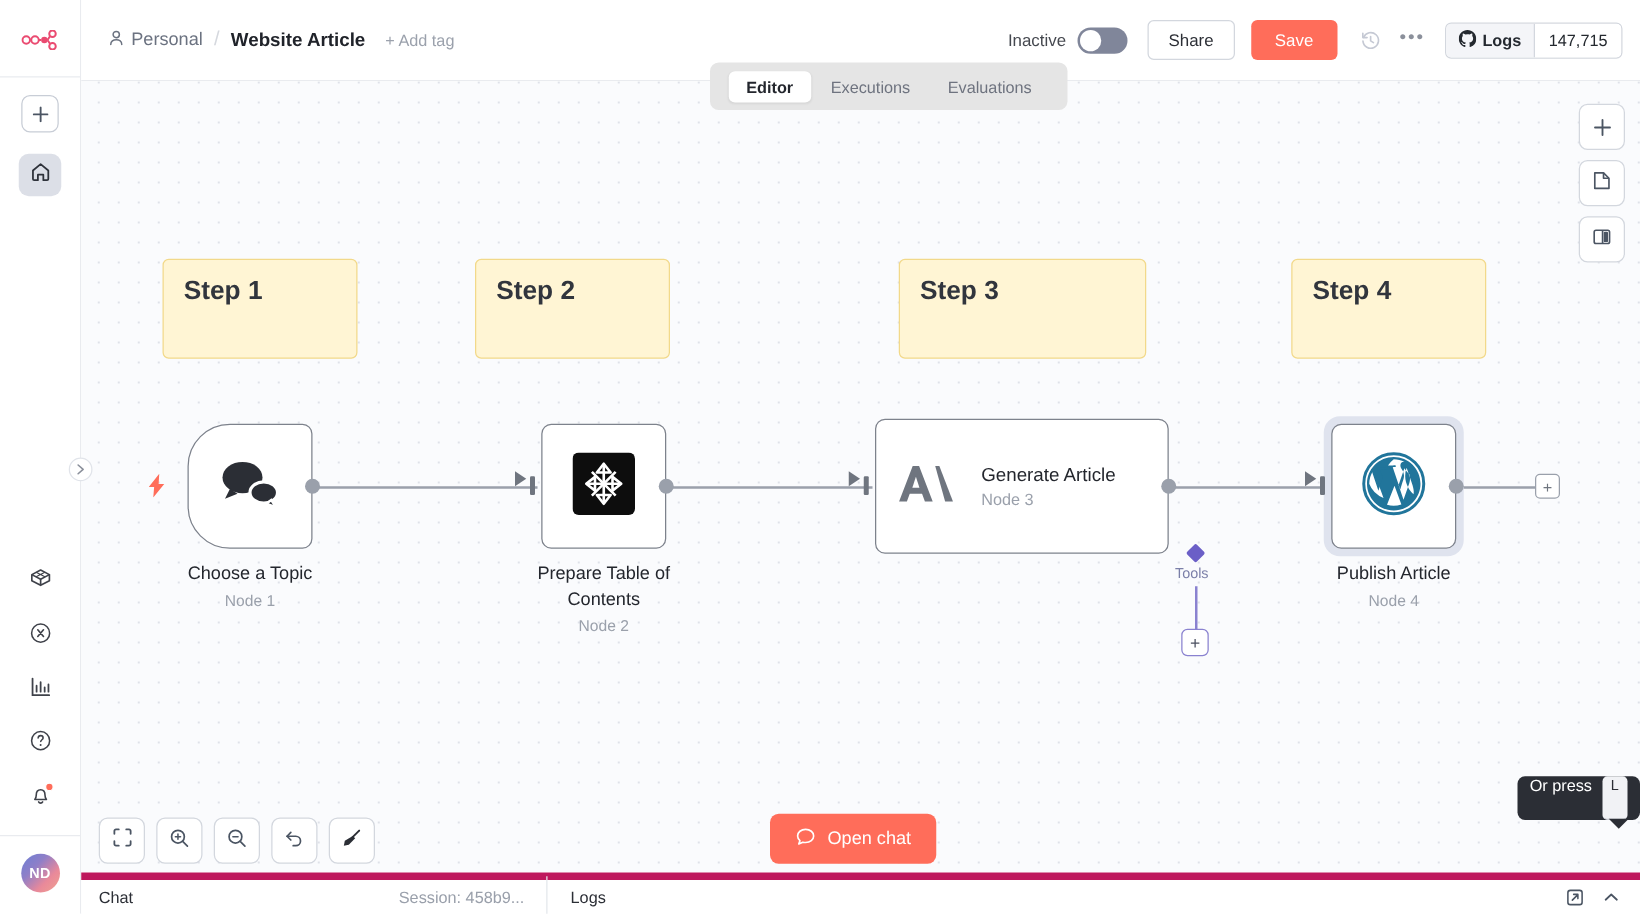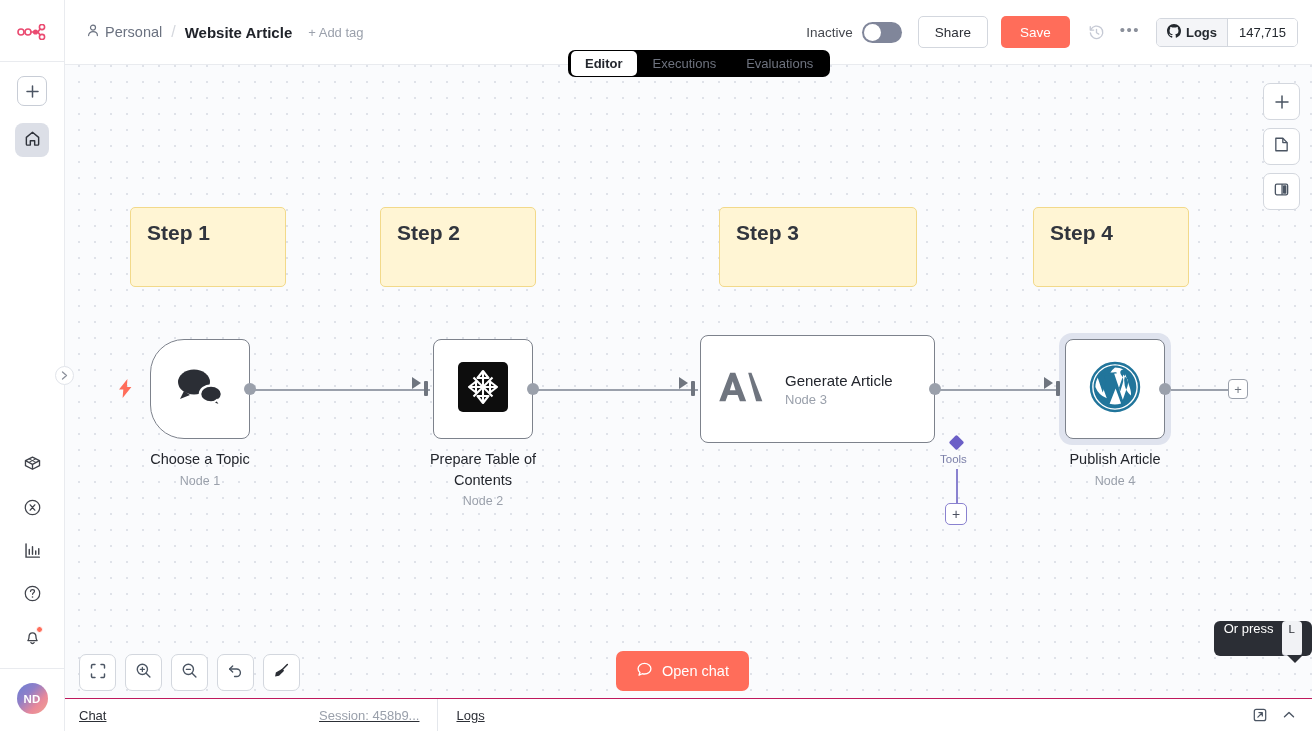--- a/index.html
+++ b/index.html
@@ -82,23 +82,23 @@
   .dots { letter-spacing: 1.5px; font-size: 15px; color: #8b909b; margin: 0 10px 6px 10px; }
   .ghbox { display: flex; height: 29px; border: 1px solid #d3d7de; border-radius: 5px; overflow: hidden; margin-left: 6px; }
   .gh-star {
     display: flex; align-items: center; gap: 5px; padding: 0 10px; background: #f4f5f8;
     font-size: 13px; font-weight: bold; color: #24292f; border-right: 1px solid #d3d7de;
   }
   .gh-count { display: flex; align-items: center; padding: 0 11px; background: #fff; font-size: 13px; color: #24292f; }
 
   
   .tabs {
-    position: absolute; left: 568px; top: 50px; height: 27px;
-    background: #000000; border-radius: 7px; display: flex; align-items: center;
-    padding: 3px; gap: 2px; z-index: 6;
+    position: absolute; left: 568px; top: 50px; height: 38px;
+    background: #e5e5e5; border-radius: 7px; display: flex; align-items: center;
+    padding: 15px; gap: 2px; z-index: 6;
   }
   .tab { height: 25px; padding: 0 14px; border-radius: 5px; display: flex; align-items: center;
          font-size: 13px; color: #6e737f; }
   .tab.active { background: #fff; color: #23262d; font-weight: bold; box-shadow: 0 1px 2px rgba(0,0,0,.07); }
 
   
   .canvas {
     position: absolute; left: 65px; top: 65px; width: 1247px; height: 633px;
     background-color: #fafbfd;
     background-image: radial-gradient(circle, #dfe2e9 1px, transparent 1.1px);
@@ -198,22 +198,22 @@
   
   .side-handle {
     position: absolute; left: 55px; top: 366px; width: 19px; height: 19px; border-radius: 50%;
     background: #fff; border: 1px solid #e1e4ea; display: flex; align-items: center;
     justify-content: center; color: #8b909b; font-size: 9px; z-index: 7;
   }
 
   
   .statusbar {
     position: absolute; left: 65px; top: 698px; width: 1247px; height: 33px;
-    background: #fff; border-top: 1px solid #be185d; display: flex; align-items: center;
-    padding: 0 12px 0 14px; font-size: 13px; color: #2c2f36; text-decoration: underline;
+    background: #fff; border-top: 6px solid #be185d; display: flex; align-items: center;
+    padding: 0 12px 0 14px; font-size: 13px; color: #2c2f36;
   }
   .sb-chat { width: 240px; }
   .sb-session { color: #9aa0ab; }
   .sb-vsep { width: 1px; height: 33px; background: #e4e7ec; margin: 0 18px; }
   .sb-logs { }
   .sb-spacer { flex: 1; }
   .sb-icon { display: flex; align-items: center; justify-content: center; color: #4b5563; margin-left: 8px; }
 </style>
 </head>
 <body>

